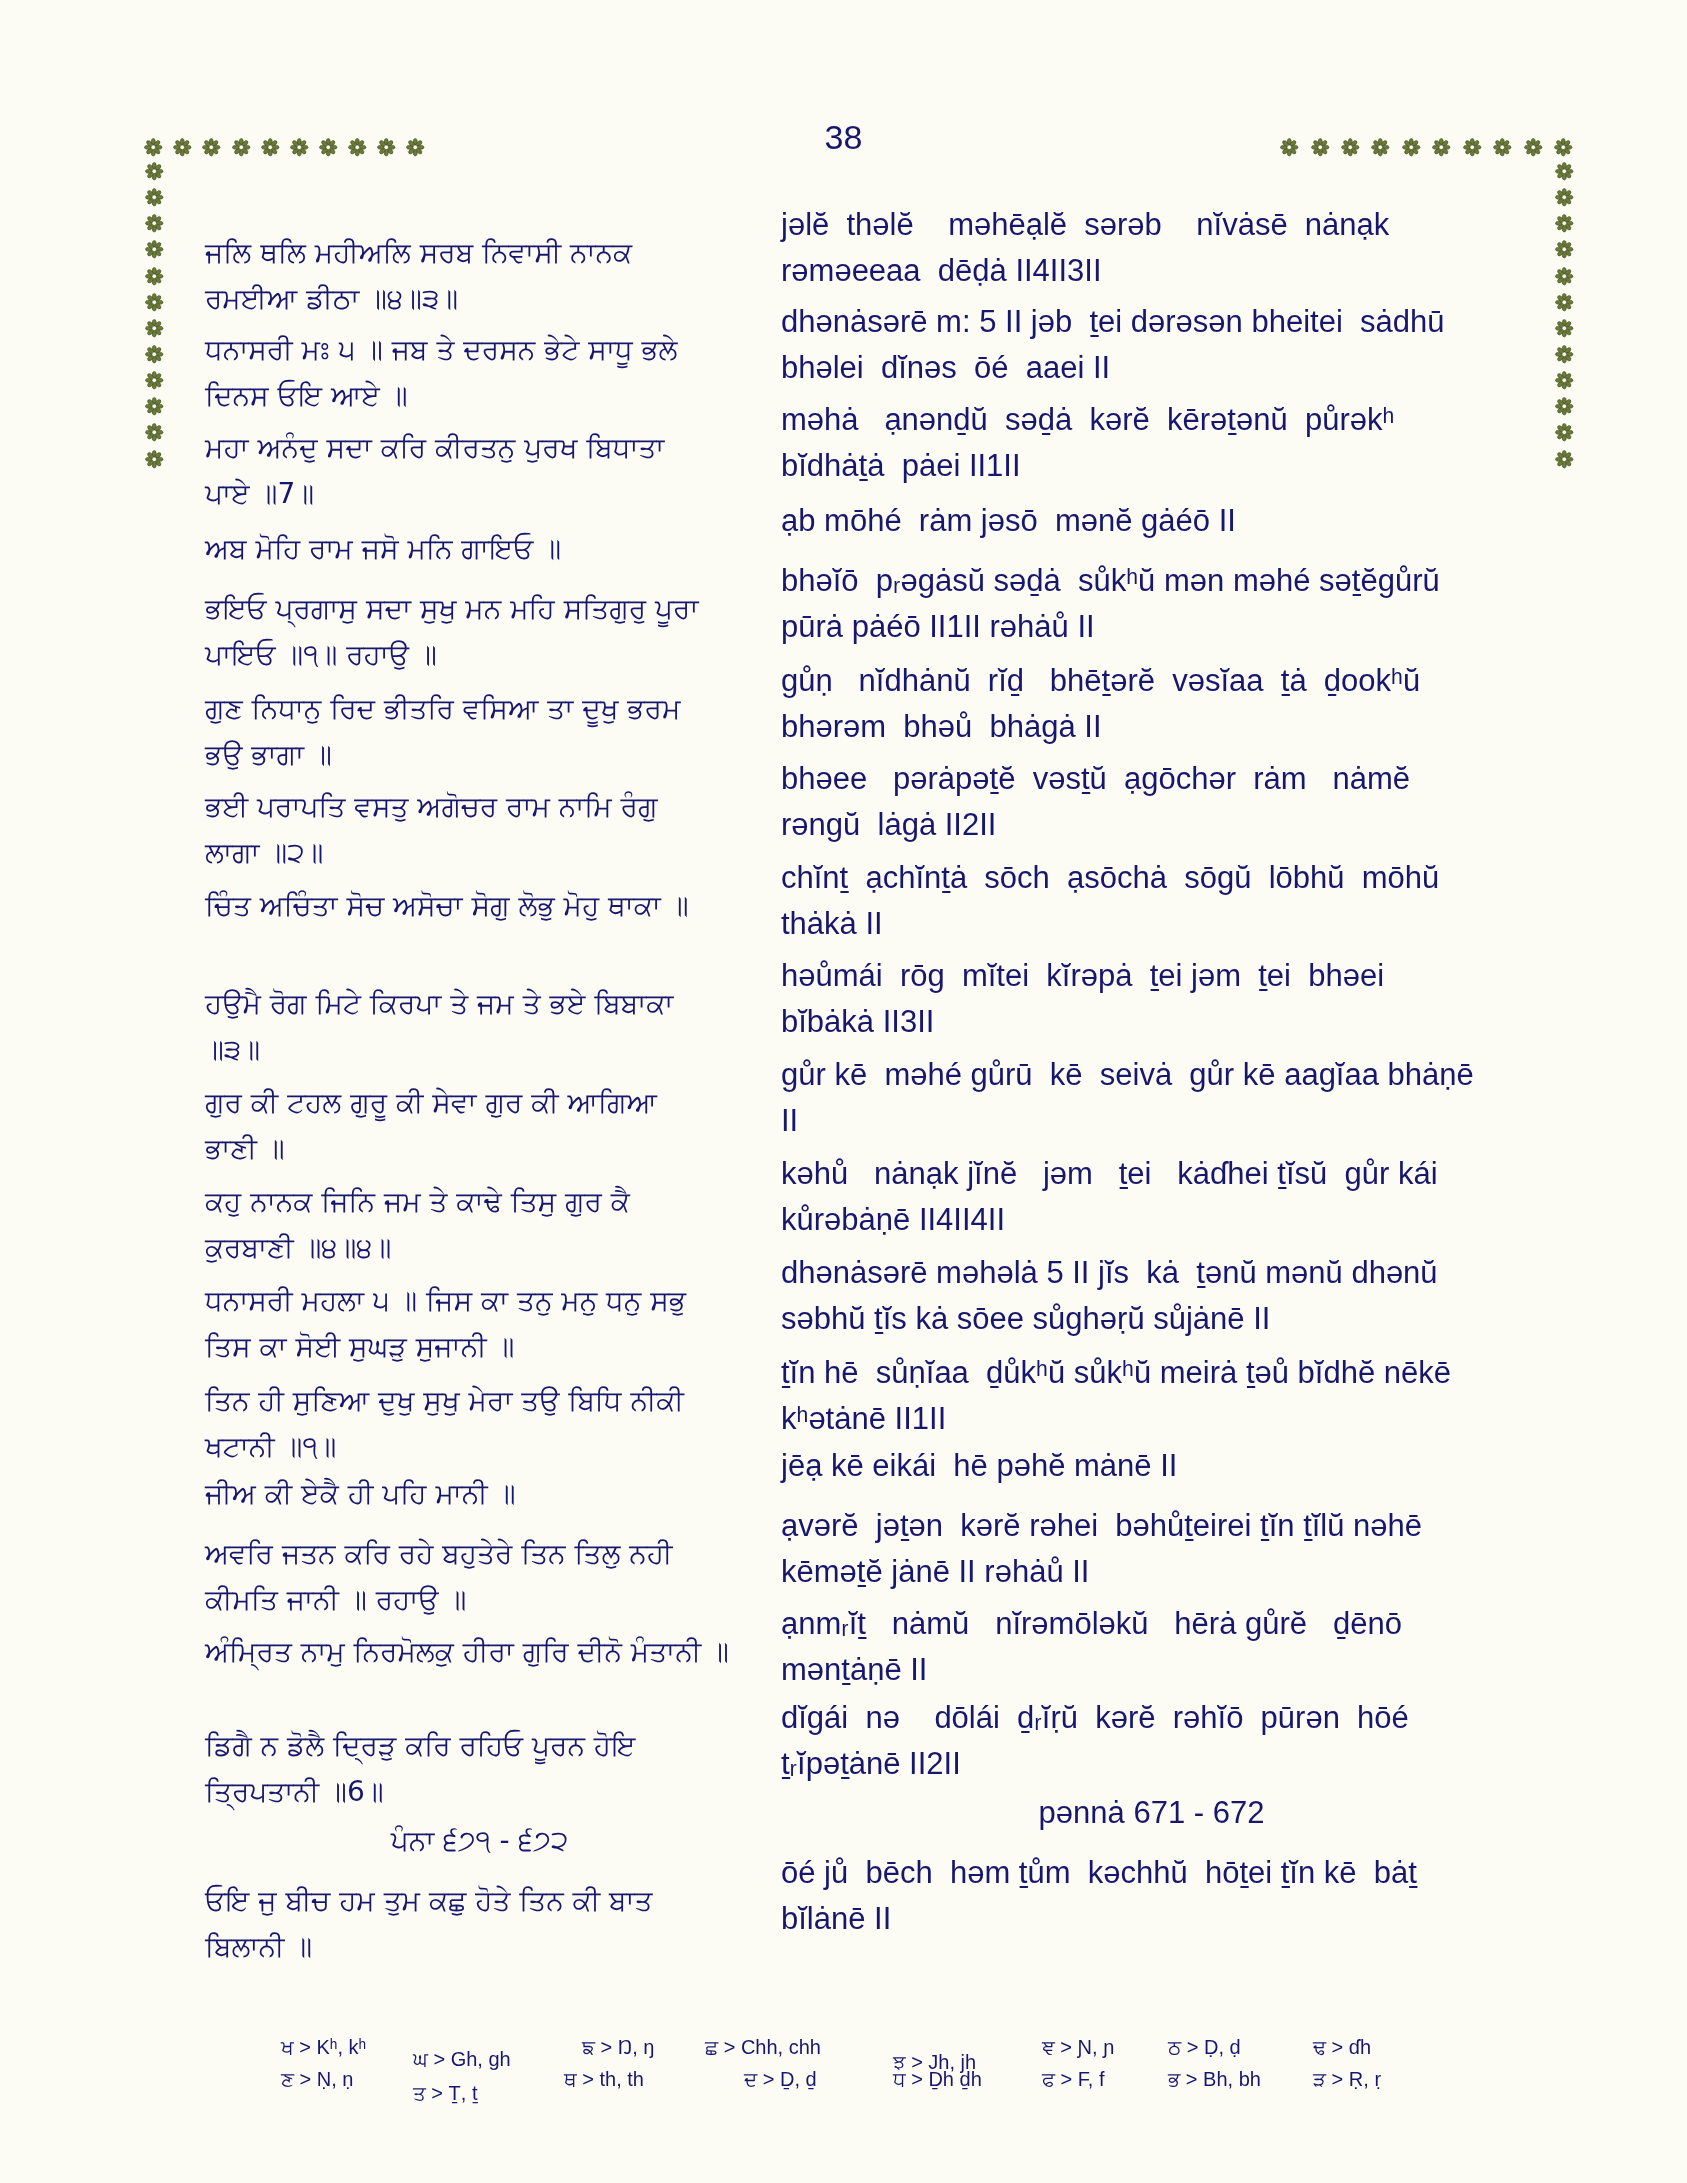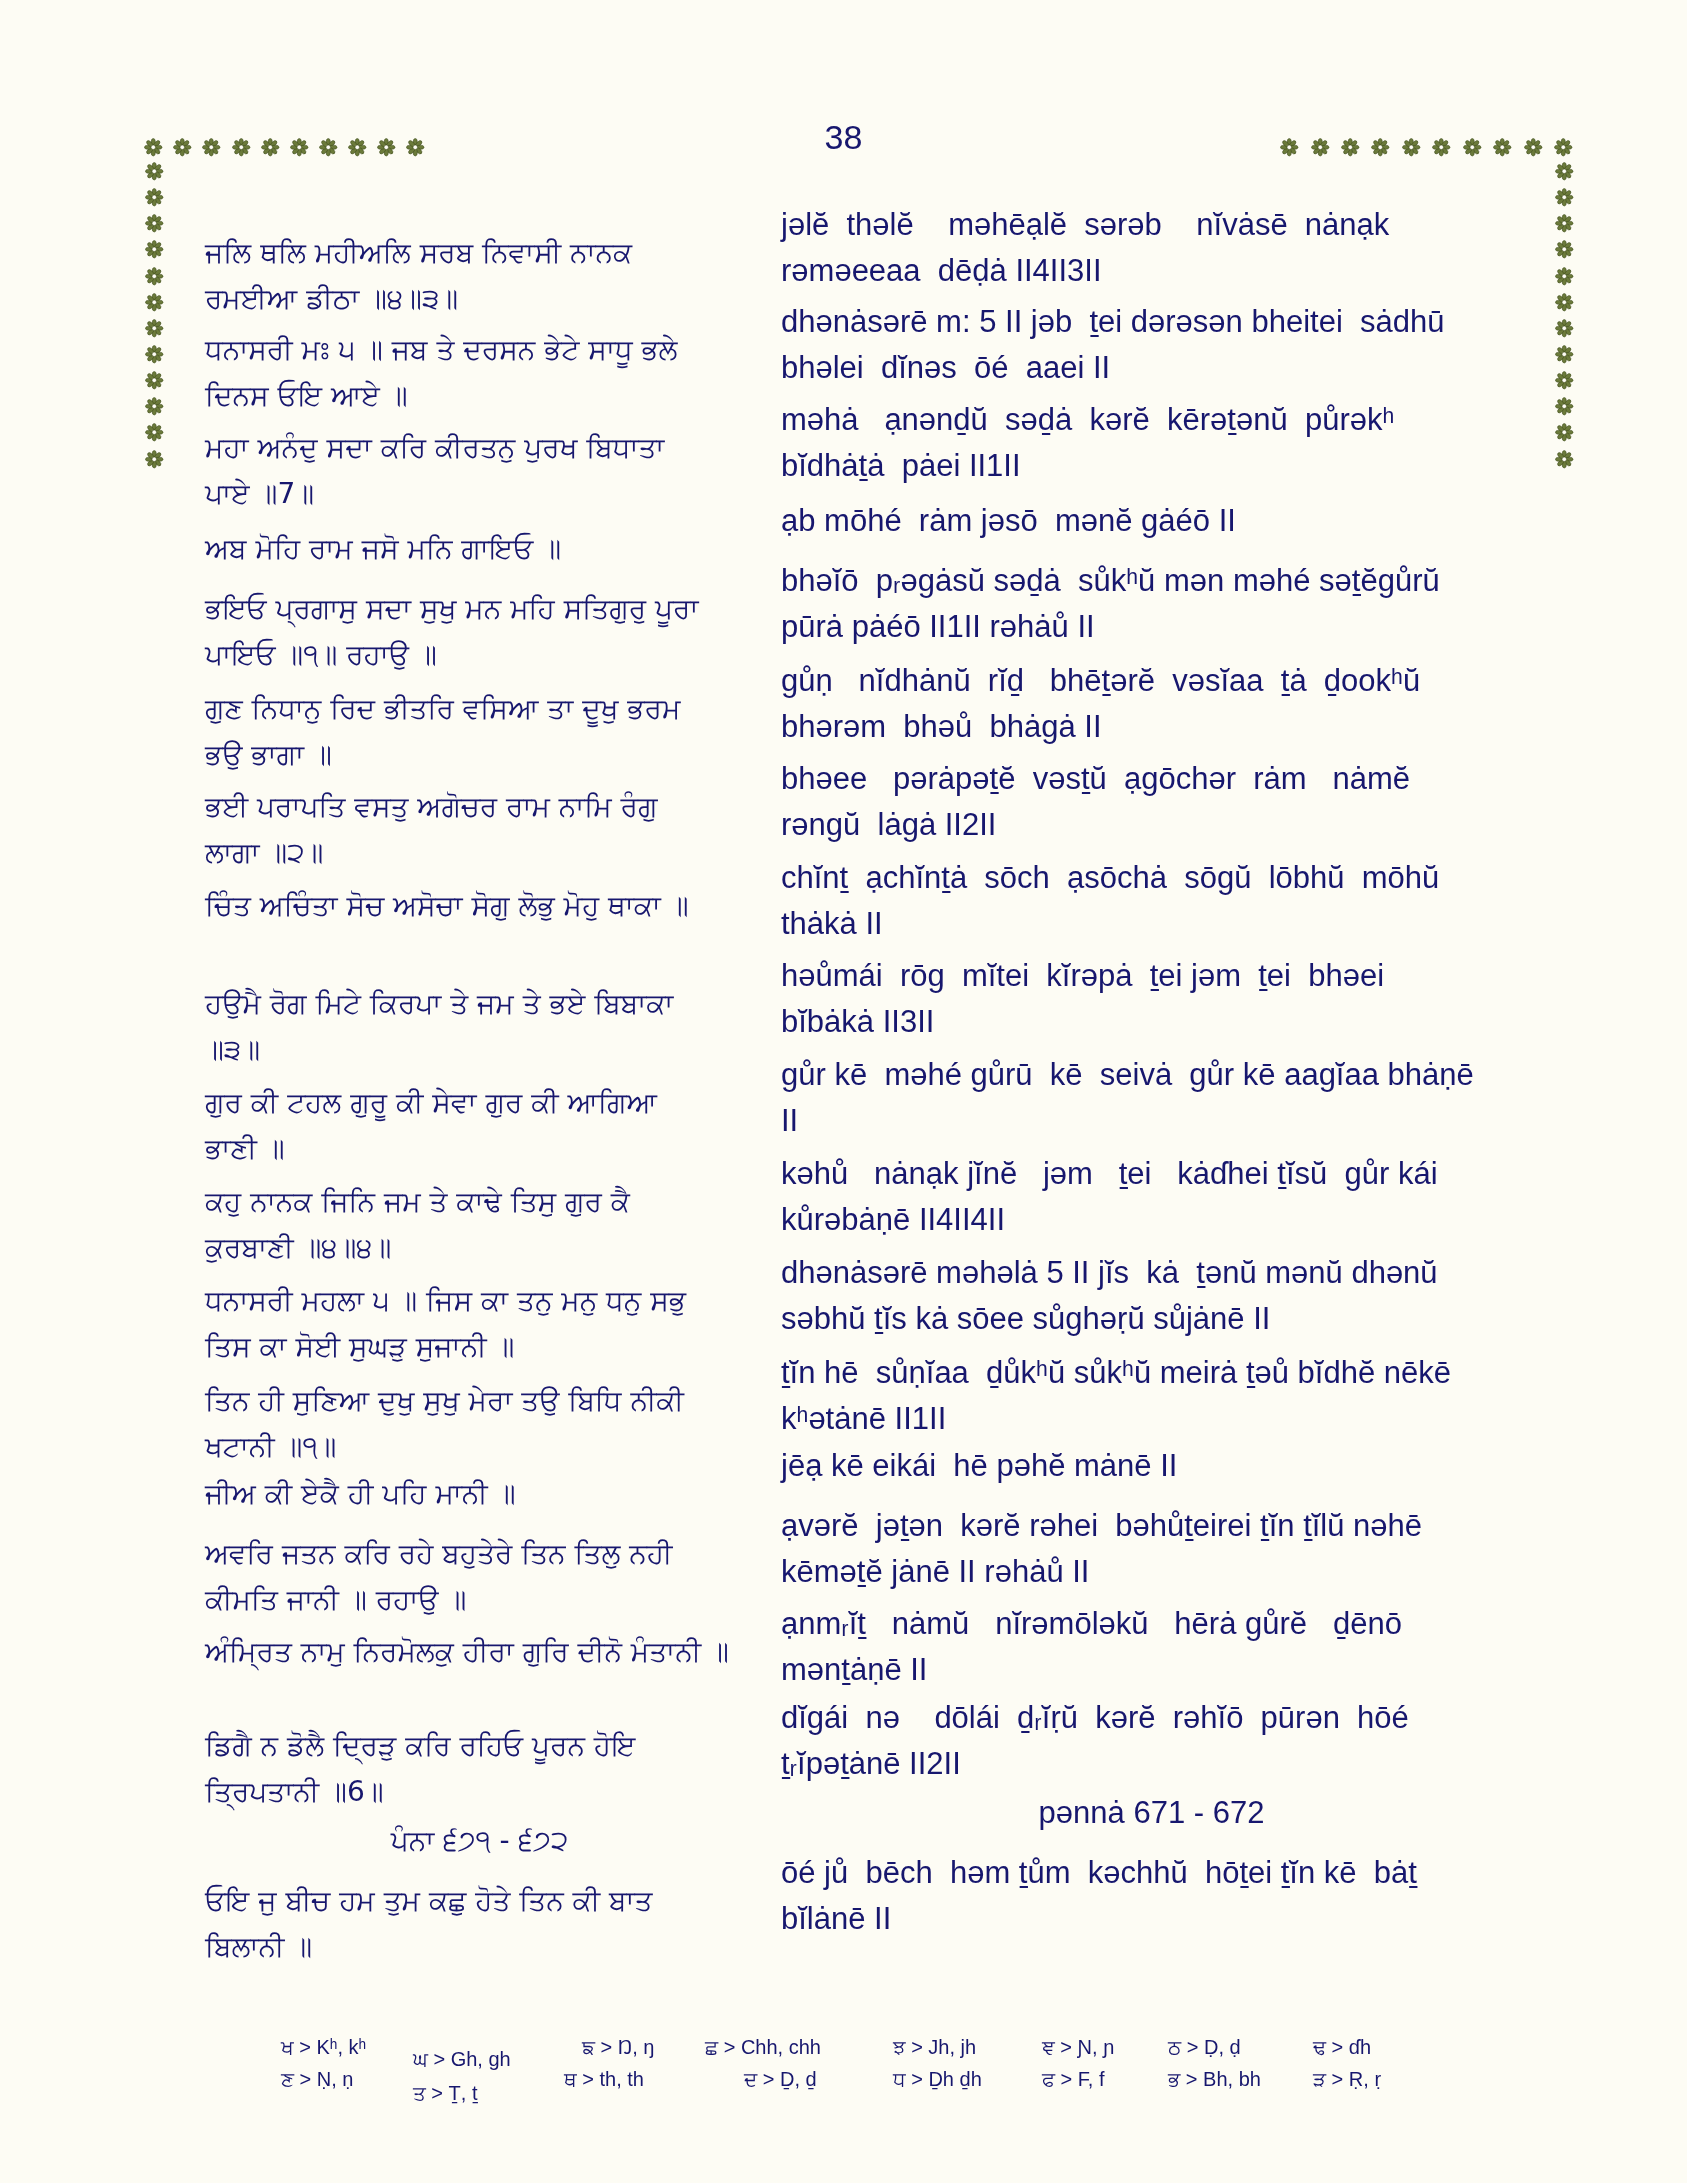--- a/index.html
+++ b/index.html
@@ -813,21 +813,21 @@
       <div class="tr">ōé jů  bēch  həm ṯům  kəchhŭ  hōṯei ṯĭn kē  bȧṯ
 bĭlȧnē II</div>
     </div>
   </div>
 
   <div class="legend">
     <span class="legend-item" style="left:281px;top:0;">ਖ &gt; Kʰ, kʰ</span>
     <span class="legend-item" style="left:413px;top:12px;">ਘ &gt; Gh, gh</span>
     <span class="legend-item" style="left:582px;top:0;">ਙ &gt; Ŋ, ŋ</span>
     <span class="legend-item" style="left:705px;top:0;">ਛ &gt; Chh, chh</span>
-    <span class="legend-item" style="left:893px;top:0;">ਝ &gt; Jh, jh</span>
+    <span class="legend-item" style="left:893px;top:15px;">ਝ &gt; Jh, jh</span>
     <span class="legend-item" style="left:1042px;top:0;">ਞ &gt; Ɲ, ɲ</span>
     <span class="legend-item" style="left:1168px;top:0;">ਠ &gt; Ḍ, ḍ</span>
     <span class="legend-item" style="left:1313px;top:0;">ਢ &gt; ɗh</span>
 
     <span class="legend-item" style="left:281px;top:32px;">ਣ &gt; Ṇ, ṇ</span>
     <span class="legend-item" style="left:413px;top:46px;">ਤ &gt; Ṯ, ṯ</span>
     <span class="legend-item" style="left:564px;top:32px;text-align:center;">ਥ &gt; th, th</span>
     <span class="legend-item" style="left:744px;top:32px;">ਦ &gt; Ḏ, ḏ</span>
     <span class="legend-item" style="left:893px;top:32px;">ਧ &gt; Ḏh  ḏh</span>
     <span class="legend-item" style="left:1042px;top:32px;">ਫ &gt; F, f</span>

